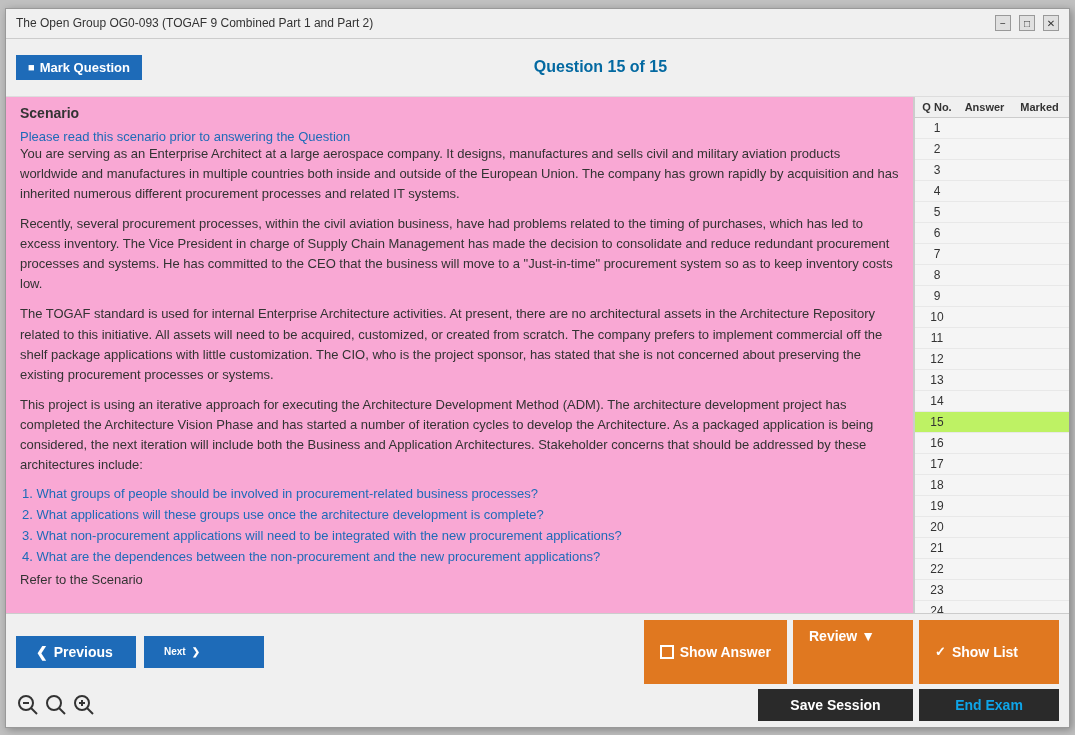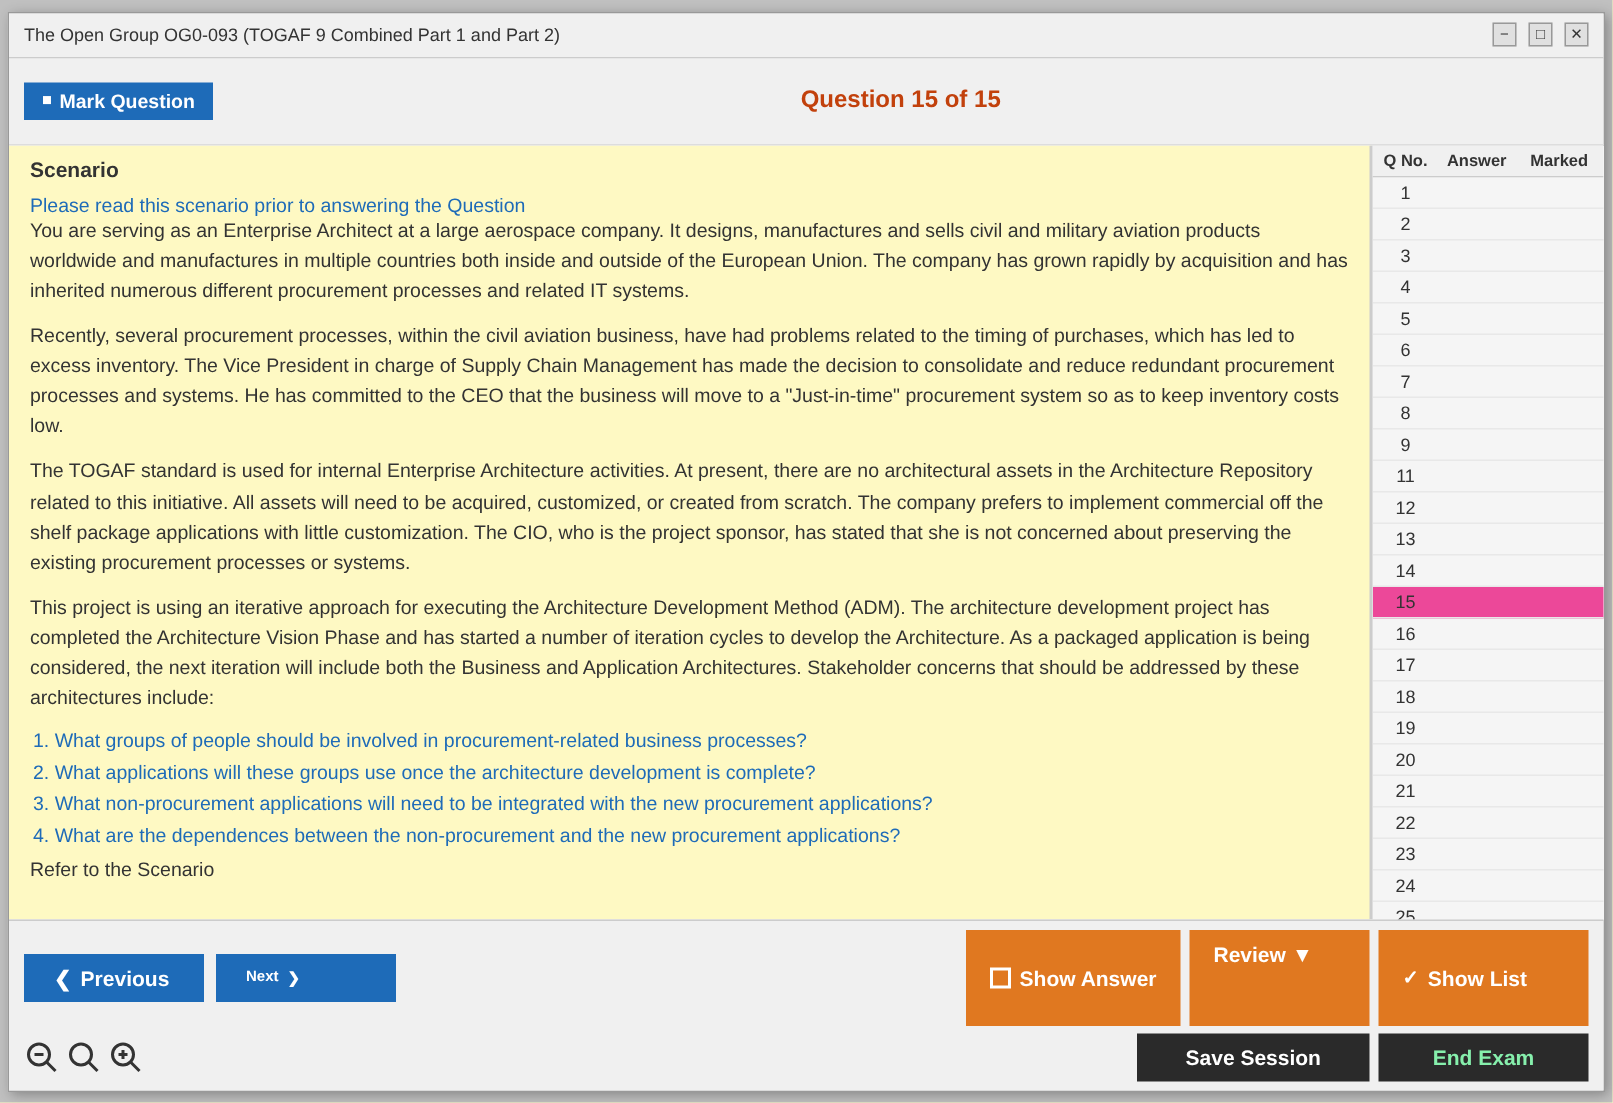--- a/index.html
+++ b/index.html
@@ -74,33 +74,33 @@
     }
     .btn-mark::before {
       content: '■';
       font-size: 11px;
     }
     .question-title {
       flex: 1;
       text-align: center;
       font-size: 16px;
       font-weight: bold;
-      color: #c2410c;
+      color: #0369a1;
     }
     .main-content {
       display: flex;
       flex: 1;
       overflow: hidden;
     }
     .content-area {
       flex: 1;
       overflow-y: auto;
       padding: 8px 14px;
       border-right: 1px solid #ccc;
-      background: #fef9c3;
+      background: #f9a8d4;
     }
     .scenario-title {
       font-size: 14px;
       font-weight: bold;
       color: #333;
       margin-bottom: 8px;
     }
     .blue-heading {
       color: #1e6bb8;
       font-size: 13px;
@@ -145,21 +145,21 @@
       border-bottom: 1px solid #e8e8e8;
       padding: 2px 2px;
       font-size: 12px;
       color: #333;
     }
     .sidebar-row span {
       text-align: center;
       padding: 1px 0;
     }
     .sidebar-row.highlighted {
-      background: #ec4899;
+      background: #bef264;
     }
     .bottom-bar {
       background: #f0f0f0;
       border-top: 1px solid #ccc;
       padding: 6px 10px;
       display: flex;
       flex-direction: column;
       gap: 5px;
     }
     .bottom-row1 {
@@ -242,21 +242,21 @@
       color: white;
       border: none;
       padding: 8px 20px;
       font-size: 14px;
       font-weight: bold;
       cursor: pointer;
       min-width: 155px;
     }
     .btn-end-exam {
       background: #2a2a2a;
-      color: #86efac;
+      color: #0ea5e9;
       border: none;
       padding: 8px 4px;
       font-size: 14px;
       font-weight: bold;
       cursor: pointer;
       min-width: 140px;
       text-align: center;
     }
     .zoom-controls {
       display: flex;
@@ -382,20 +382,25 @@
             <span></span>
             <span></span>
           </div>
           <div class="sidebar-row">
             <span>8</span>
             <span></span>
             <span></span>
           </div>
           <div class="sidebar-row">
             <span>9</span>
+            <span></span>
+            <span></span>
+          </div>
+          <div class="sidebar-row">
+            <span>10</span>
             <span></span>
             <span></span>
           </div>
           <div class="sidebar-row">
             <span>11</span>
             <span></span>
             <span></span>
           </div>
           <div class="sidebar-row">
             <span>12</span>

